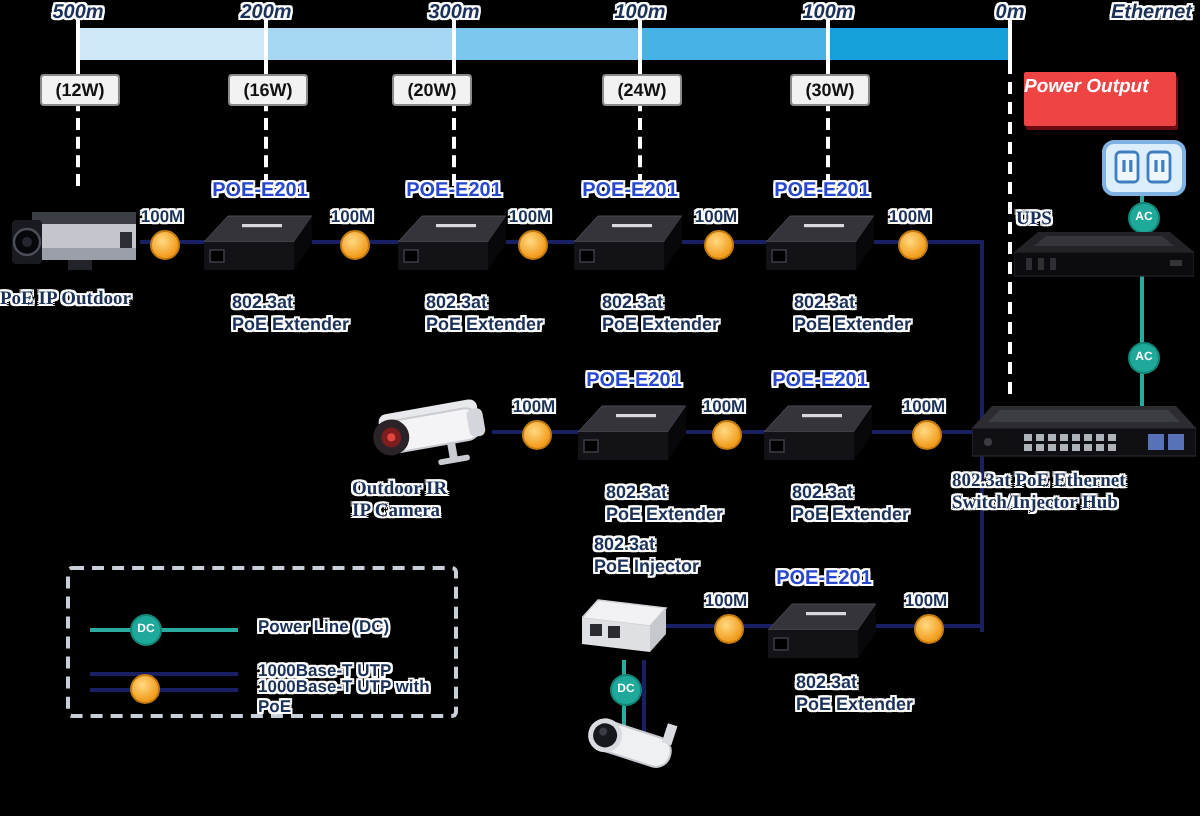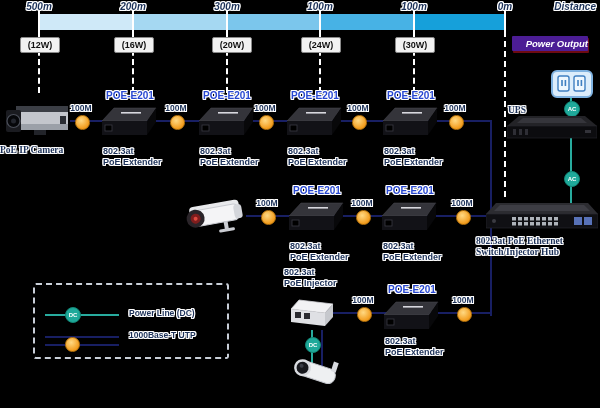--- a/index.html
+++ b/index.html
@@ -7,41 +7,41 @@
           font-family:"Liberation Sans",sans-serif;}
   .abs{position:absolute;}
   
   .halo{color:#1c3158;font-weight:bold;
         text-shadow:-1px 0 0 #fff,1px 0 0 #fff,0 -1px 0 #fff,0 1px 0 #fff,
                     -1px -1px 0 #fff,1px 1px 0 #fff,1px -1px 0 #fff,-1px 1px 0 #fff;}
   .scale-num{font-size:10px;font-style:italic;text-align:center;width:44px;}
   .distance{font-size:10px;font-style:italic;text-align:right;width:78px;}
   .wbox{width:38px;height:14px;background:#f2f2f2;border:1px solid #8a8a8a;border-radius:2px;
         font-size:9px;font-weight:bold;color:#111;text-align:center;line-height:14px;}
-  .pwrout{width:76px;height:15px;background:#4c1d95;color:#fff;font-size:9.5px;font-weight:bold;
-          font-style:italic;text-align:right;line-height:15px;border-radius:1px;
+  .pwrout{width:76px;height:27px;background:#ef4444;color:#fff;font-size:9.5px;font-weight:bold;
+          font-style:italic;text-align:left;line-height:15px;border-radius:1px;
           box-shadow:1px 2px 0 #6d0a12;}
   .bar{left:39px;top:14px;width:467px;height:16px;display:flex;}
   .bar div{flex:1;}
   .seg1{background:#cfe9f8}.seg2{background:#a5d8f2}.seg3{background:#7bc6ec}
   .seg4{background:#47b2e5}.seg5{background:#16a0da}
   .tick{width:2px;background:#fff;}
   .vdash{width:0;border-left:2px dashed #fff;}
   .hline{height:2px;background:#181f63;}
   .vline{width:2px;background:#181f63;}
   .tealv{width:2px;background:#28ab9e;}
   .poedot{width:13px;height:13px;border-radius:50%;border:1px solid #c07a0e;
           background:radial-gradient(circle at 40% 35%,#ffd983,#f29c1d 70%);}
   .pnode{width:14px;height:14px;border-radius:50%;background:#1fa99a;border:1px solid #128676;
          color:#fff;font-size:6px;font-weight:bold;text-align:center;line-height:14px;}
   .m100{font-size:8.5px;text-align:center;width:40px;}
   .model{color:#2747d0;font-weight:bold;font-size:10px;text-align:center;width:70px;
         text-shadow:-1px 0 0 #fff,1px 0 0 #fff,0 -1px 0 #fff,0 1px 0 #fff,
                     -1px -1px 0 #fff,1px 1px 0 #fff,1px -1px 0 #fff,-1px 1px 0 #fff;}
-  .desc{font-size:9px;line-height:10.5px;}
+  .desc{font-size:9px;line-height:10.5px;margin-left:13px;}
   .caml{font-size:9.5px;text-align:left;line-height:10.5px;font-family:Liberation Serif, serif;}
   .legend{left:33px;top:283px;width:192px;height:72px;border:2px dashed #c9cfd8;border-radius:3px;}
   .litem{position:absolute;left:0;width:100%;height:16px;}
   .lline{position:absolute;left:10px;top:7px;width:74px;}
   .llab{position:absolute;left:94px;top:1px;font-size:8.5px;}
   .lnode{position:absolute;left:30px;top:0;}
 </style>
 </head>
 <body>
 
@@ -61,32 +61,32 @@
   <div class="abs tick" style="left:319px;top:8px;height:25px"></div>
   <div class="abs tick" style="left:413px;top:8px;height:25px"></div>
   <div class="abs tick" style="left:504px;top:8px;height:25px"></div>
 
   <div class="abs halo scale-num" style="left:17px;top:1px">500m</div>
   <div class="abs halo scale-num" style="left:111px;top:1px">200m</div>
   <div class="abs halo scale-num" style="left:205px;top:1px">300m</div>
   <div class="abs halo scale-num" style="left:298px;top:1px">100m</div>
   <div class="abs halo scale-num" style="left:392px;top:1px">100m</div>
   <div class="abs halo scale-num" style="left:483px;top:1px">0m</div>
-  <div class="abs halo distance" style="left:518px;top:1px">Distance</div>
+  <div class="abs halo distance" style="left:518px;top:1px">Ethernet</div>
 
   <div class="abs vdash" style="left:38px;top:31px;height:62px"></div>
   <div class="abs vdash" style="left:132px;top:31px;height:62px"></div>
   <div class="abs vdash" style="left:226px;top:31px;height:62px"></div>
   <div class="abs vdash" style="left:319px;top:31px;height:62px"></div>
   <div class="abs vdash" style="left:413px;top:31px;height:62px"></div>
   <div class="abs vdash" style="left:504px;top:31px;height:166px"></div>
 
   <div class="abs wbox" style="left:20px;top:37px">(12W)</div>
   <div class="abs wbox" style="left:114px;top:37px">(16W)</div>
-  <div class="abs wbox" style="left:212px;top:37px">(20W)</div>
+  <div class="abs wbox" style="left:196px;top:37px">(20W)</div>
   <div class="abs wbox" style="left:301px;top:37px">(24W)</div>
   <div class="abs wbox" style="left:395px;top:37px">(30W)</div>
   <div class="abs pwrout" style="left:512px;top:36px">Power Output</div>
 
   <div class="abs hline" style="left:70px;top:120px;width:422px"></div>
   <div class="abs vline" style="left:490px;top:120px;height:196px"></div>
   <div class="abs hline" style="left:246px;top:215px;width:244px"></div>
   <div class="abs hline" style="left:333px;top:312px;width:159px"></div>
   <div class="abs tealv" style="left:570px;top:97px;height:110px"></div>
   <div class="abs tealv" style="left:311px;top:330px;height:38px"></div>
@@ -95,21 +95,21 @@
   <svg class="abs" style="left:4px;top:98px" width="72" height="48" viewBox="0 0 72 48">
     <rect x="12" y="8" width="52" height="8" fill="#3b3e45"></rect>
     <rect x="12" y="14" width="52" height="18" fill="#c3c6cc"></rect>
     <rect x="12" y="26" width="52" height="6" fill="#9ba0a8"></rect>
     <rect x="2" y="12" width="15" height="22" rx="2" fill="#1a1b20"></rect>
     <circle cx="9.5" cy="23" r="6.5" fill="#06070a" stroke="#4a4e58" stroke-width="1.2"></circle>
     <circle cx="9.5" cy="23" r="2.5" fill="#23262e"></circle>
     <rect x="56" y="18" width="6" height="8" fill="#2a2d33"></rect>
     <rect x="30" y="32" width="12" height="5" fill="#22242a"></rect>
   </svg>
-  <div class="abs halo caml" style="left:0;top:145px;width:84px">PoE IP Camera</div>
+  <div class="abs halo caml" style="left:0;top:145px;width:84px">PoE IP Outdoor</div>
 
   <svg class="abs" style="left:101px;top:102px" width="58" height="38" viewBox="0 0 58 38">
     <polygon points="13,6 55,6 46,19 1,19" fill="#34343a" stroke="#4a4a52" stroke-width="0.5"></polygon>
     <rect x="20" y="10" width="20" height="1.6" fill="#d8d8de"></rect>
     <polygon points="1,19 46,19 46,33 1,33" fill="#121217"></polygon>
     <polygon points="46,19 55,6 55,20 46,33" fill="#08080a"></polygon>
     <rect x="4" y="23" width="7" height="6" fill="#000" stroke="#3a3a44" stroke-width="0.8"></rect>
   </svg>
   <svg class="abs" style="left:198px;top:102px" width="58" height="38" viewBox="0 0 58 38">
     <polygon points="13,6 55,6 46,19 1,19" fill="#34343a" stroke="#4a4a52" stroke-width="0.5"></polygon>
@@ -169,20 +169,24 @@
       <rect x="8" y="6" width="50" height="8" rx="4" fill="#e8e9ec"></rect>
       <rect x="10" y="10" width="48" height="16" rx="7" fill="#f4f4f6" stroke="#c9cbd1" stroke-width="1"></rect>
       <circle cx="13" cy="18" r="9" fill="#2a2429"></circle>
       <circle cx="13" cy="18" r="5" fill="#7e1d1d"></circle>
       <circle cx="13" cy="18" r="2" fill="#e0483f"></circle>
       <rect x="52" y="11" width="8" height="14" rx="3" fill="#d4d6db"></rect>
       <rect x="40" y="26" width="4" height="8" fill="#caccd2"></rect>
       <rect x="34" y="33" width="16" height="3" rx="1.5" fill="#caccd2"></rect>
     </g>
   </svg>
+  <div class="abs halo caml" style="left:176px;top:240px;width:84px">
+    <div>Outdoor IR</div>
+    <div>IP Camera</div>
+  </div>
   <svg class="abs" style="left:288px;top:197px" width="58" height="38" viewBox="0 0 58 38">
     <polygon points="13,6 55,6 46,19 1,19" fill="#34343a" stroke="#4a4a52" stroke-width="0.5"></polygon>
     <rect x="20" y="10" width="20" height="1.6" fill="#d8d8de"></rect>
     <polygon points="1,19 46,19 46,33 1,33" fill="#121217"></polygon>
     <polygon points="46,19 55,6 55,20 46,33" fill="#08080a"></polygon>
     <rect x="4" y="23" width="7" height="6" fill="#000" stroke="#3a3a44" stroke-width="0.8"></rect>
   </svg>
   <svg class="abs" style="left:381px;top:197px" width="58" height="38" viewBox="0 0 58 38">
     <polygon points="13,6 55,6 46,19 1,19" fill="#34343a" stroke="#4a4a52" stroke-width="0.5"></polygon>
     <rect x="20" y="10" width="20" height="1.6" fill="#d8d8de"></rect>
@@ -303,16 +307,17 @@
       <div class="lnode pnode">DC</div>
       <div class="llab halo">Power Line (DC)</div>
     </div>
     <div class="litem" style="top:44px">
       <div class="lline" style="height:2px;background:#181f63"></div>
       <div class="llab halo">1000Base-T UTP</div>
     </div>
     <div class="litem" style="top:52px">
       <div class="lline" style="height:2px;background:#181f63"></div>
       <div class="lnode poedot"></div>
+      <div class="llab halo">1000Base-T UTP with PoE</div>
     </div>
   </div>
 
 </div>
 
 </body></html>

